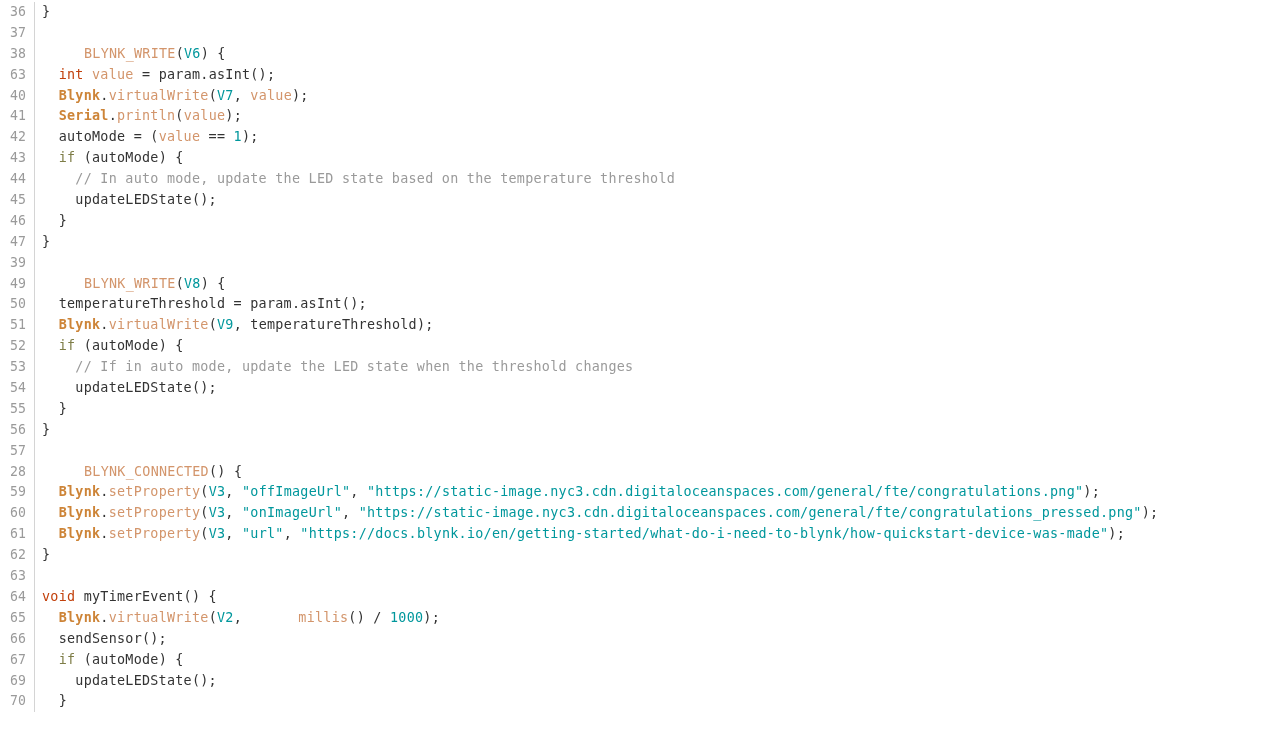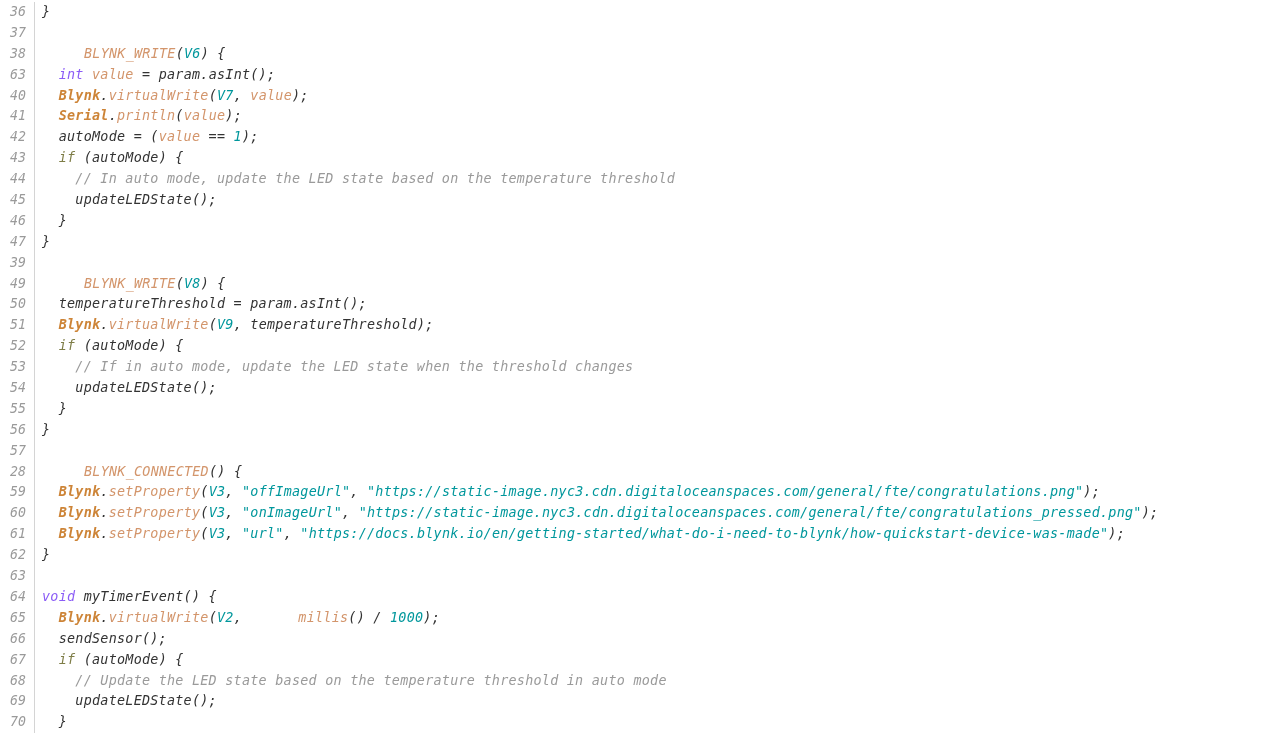--- a/index.html
+++ b/index.html
@@ -14,21 +14,20 @@
     overflow: hidden;
     font-family: "DejaVu Sans Mono", "Liberation Mono", monospace;
   }
 
   #editor {
     position: relative;
     width: 1261px;
     height: 736px;
     background: #ffffff;
     overflow: hidden;
-    font-style: italic;
   }
 
   .code-area {
     position: absolute;
     top: 0;
     left: 0;
     right: 0;
     padding-top: 2px;
   }
 
@@ -68,21 +67,21 @@
     white-space: pre;
     letter-spacing: 0.02em;
   }
 
   
   .t-plain   { color: #333333; }
   .t-macro   { color: #d3956b; margin-left: 42px; }            
   .t-object  { color: #cd8437; font-weight: bold; }  
   .t-method  { color: #d3956b; }            
   .t-func    { color: #d3956b; margin-left: 48px; }            
-  .t-type    { color: #8b5cf6; text-align: right; }            
+  .t-type    { color: #c2410c; text-align: right; }            
   .t-var     { color: #d3956b; margin-top: 46px; }            
   .t-num     { color: #00979c; }            
   .t-str     { color: #00979c; }            
   .t-comment { color: #9a9a9a; margin-top: 41px; }
   .t-kw      { color: #7e7d47; }
 </style>
 </head>
 <body>
 
 <div id="editor">
@@ -112,17 +111,16 @@
       <div class="line"><div class="gutter">28</div><div class="sep"></div><div class="code"><span class="t-macro">BLYNK_CONNECTED</span><span class="t-plain">() {</span></div></div>
       <div class="line"><div class="gutter">59</div><div class="sep"></div><div class="code"><span class="t-plain">  </span><span class="t-object">Blynk</span><span class="t-plain">.</span><span class="t-method">setProperty</span><span class="t-plain">(</span><span class="t-num">V3</span><span class="t-plain">, </span><span class="t-str">"offImageUrl"</span><span class="t-plain">, </span><span class="t-str">"https://static-image.nyc3.cdn.digitaloceanspaces.com/general/fte/congratulations.png"</span><span class="t-plain">);</span></div></div>
       <div class="line"><div class="gutter">60</div><div class="sep"></div><div class="code"><span class="t-plain">  </span><span class="t-object">Blynk</span><span class="t-plain">.</span><span class="t-method">setProperty</span><span class="t-plain">(</span><span class="t-num">V3</span><span class="t-plain">, </span><span class="t-str">"onImageUrl"</span><span class="t-plain">, </span><span class="t-str">"https://static-image.nyc3.cdn.digitaloceanspaces.com/general/fte/congratulations_pressed.png"</span><span class="t-plain">);</span></div></div>
       <div class="line"><div class="gutter">61</div><div class="sep"></div><div class="code"><span class="t-plain">  </span><span class="t-object">Blynk</span><span class="t-plain">.</span><span class="t-method">setProperty</span><span class="t-plain">(</span><span class="t-num">V3</span><span class="t-plain">, </span><span class="t-str">"url"</span><span class="t-plain">, </span><span class="t-str">"https://docs.blynk.io/en/getting-started/what-do-i-need-to-blynk/how-quickstart-device-was-made"</span><span class="t-plain">);</span></div></div>
       <div class="line"><div class="gutter">62</div><div class="sep"></div><div class="code"><span class="t-plain">}</span></div></div>
       <div class="line"><div class="gutter">63</div><div class="sep"></div><div class="code"></div></div>
       <div class="line"><div class="gutter">64</div><div class="sep"></div><div class="code"><span class="t-type">void</span><span class="t-plain"> myTimerEvent() {</span></div></div>
       <div class="line"><div class="gutter">65</div><div class="sep"></div><div class="code"><span class="t-plain">  </span><span class="t-object">Blynk</span><span class="t-plain">.</span><span class="t-method">virtualWrite</span><span class="t-plain">(</span><span class="t-num">V2</span><span class="t-plain">, </span><span class="t-func">millis</span><span class="t-plain">() / </span><span class="t-num">1000</span><span class="t-plain">);</span></div></div>
       <div class="line"><div class="gutter">66</div><div class="sep"></div><div class="code"><span class="t-plain">  sendSensor();</span></div></div>
       <div class="line"><div class="gutter">67</div><div class="sep"></div><div class="code"><span class="t-plain">  </span><span class="t-kw">if</span><span class="t-plain"> (autoMode) {</span></div></div>
-      <div class="line"><div class="gutter">68</div><div class="sep"></div><div class="code"><span class="t-plain">    </span><span class="t-comment">// Update the LED state based on the temperature threshold in auto mode</span></div></div>
       <div class="line"><div class="gutter">69</div><div class="sep"></div><div class="code"><span class="t-plain">    updateLEDState();</span></div></div>
       <div class="line"><div class="gutter">70</div><div class="sep"></div><div class="code"><span class="t-plain">  }</span></div></div>
     </div>
 </div>
 
 </body></html>

